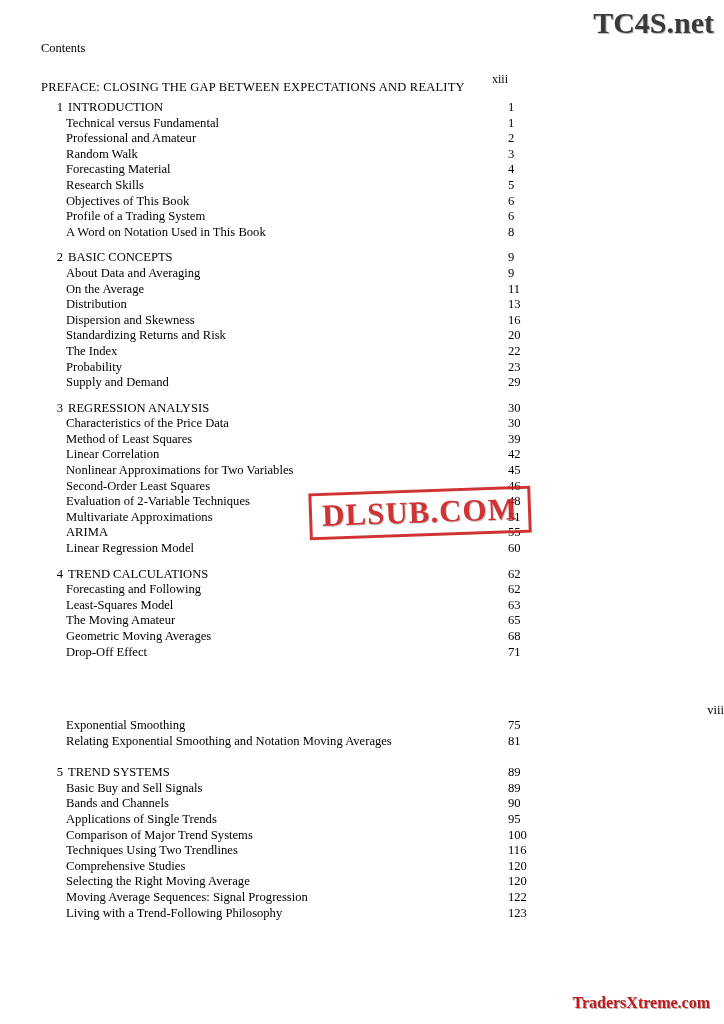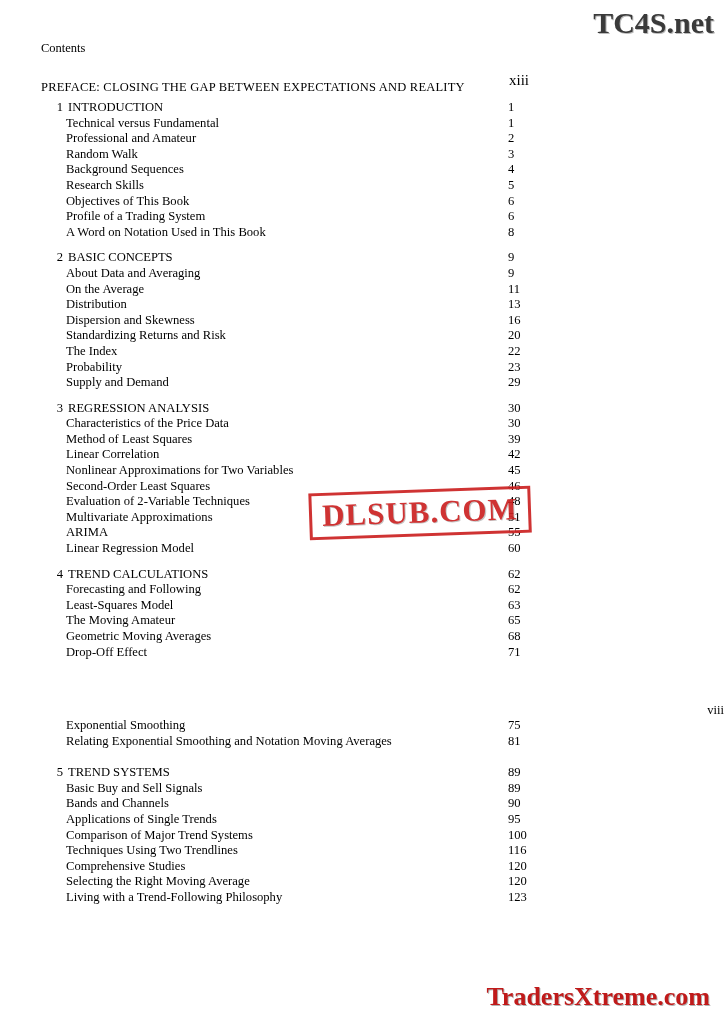--- a/index.html
+++ b/index.html
@@ -51,21 +51,21 @@
     white-space: nowrap;
     text-shadow: 1px 1px 0 rgba(0,0,0,0.25);
     opacity: 0.92;
   }
   .wm-tx {
     position: absolute;
     right: 14px;
     bottom: 12px;
     font-family: "Liberation Serif", serif;
     font-weight: bold;
-    font-size: 26px;
+    font-size: 16px;
     color: #c01a1a;
     text-shadow: 1px 1px 0 rgba(0,0,0,0.3);
     white-space: nowrap;
   }
 
   
   .contents-label {
     position: absolute;
     left: 41px;
     top: 41px;
@@ -74,23 +74,23 @@
   .preface-row {
     position: absolute;
     left: 41px;
     top: 80px;
     width: 500px;
     font-size: 12.5px;
     letter-spacing: 0.2px;
   }
   .preface-page {
     position: absolute;
-    left: 509px;
+    left: 492px;
     top: 72px;
-    font-size: 15px;
+    font-size: 12px;
   }
 
   .toc {
     position: absolute;
     left: 0;
     top: 100px;
     width: 724px;
   }
   .chapter-block {
     margin-bottom: 10px;
@@ -162,21 +162,21 @@
         </div>
         <div class="row">
           <span class="title">Professional and Amateur</span>
           <span class="pg">2</span>
         </div>
         <div class="row">
           <span class="title">Random Walk</span>
           <span class="pg">3</span>
         </div>
         <div class="row">
-          <span class="title">Background Sequences</span>
+          <span class="title">Forecasting Material</span>
           <span class="pg">4</span>
         </div>
         <div class="row">
           <span class="title">Research Skills</span>
           <span class="pg">5</span>
         </div>
         <div class="row">
           <span class="title">Objectives of This Book</span>
           <span class="pg">6</span>
         </div>
@@ -339,20 +339,24 @@
       </div>
       <div class="row">
         <span class="title">Comprehensive Studies</span>
         <span class="pg">120</span>
       </div>
       <div class="row">
         <span class="title">Selecting the Right Moving Average</span>
         <span class="pg">120</span>
       </div>
       <div class="row">
+        <span class="title">Moving Average Sequences: Signal Progression</span>
+        <span class="pg">122</span>
+      </div>
+      <div class="row">
         <span class="title">Living with a Trend-Following Philosophy</span>
         <span class="pg">123</span>
       </div>
     </div>
 
   <div class="wm-dlsub">DLSUB.COM</div>
   <div class="wm-tx">TradersXtreme.com</div>
 
 </div>
 

